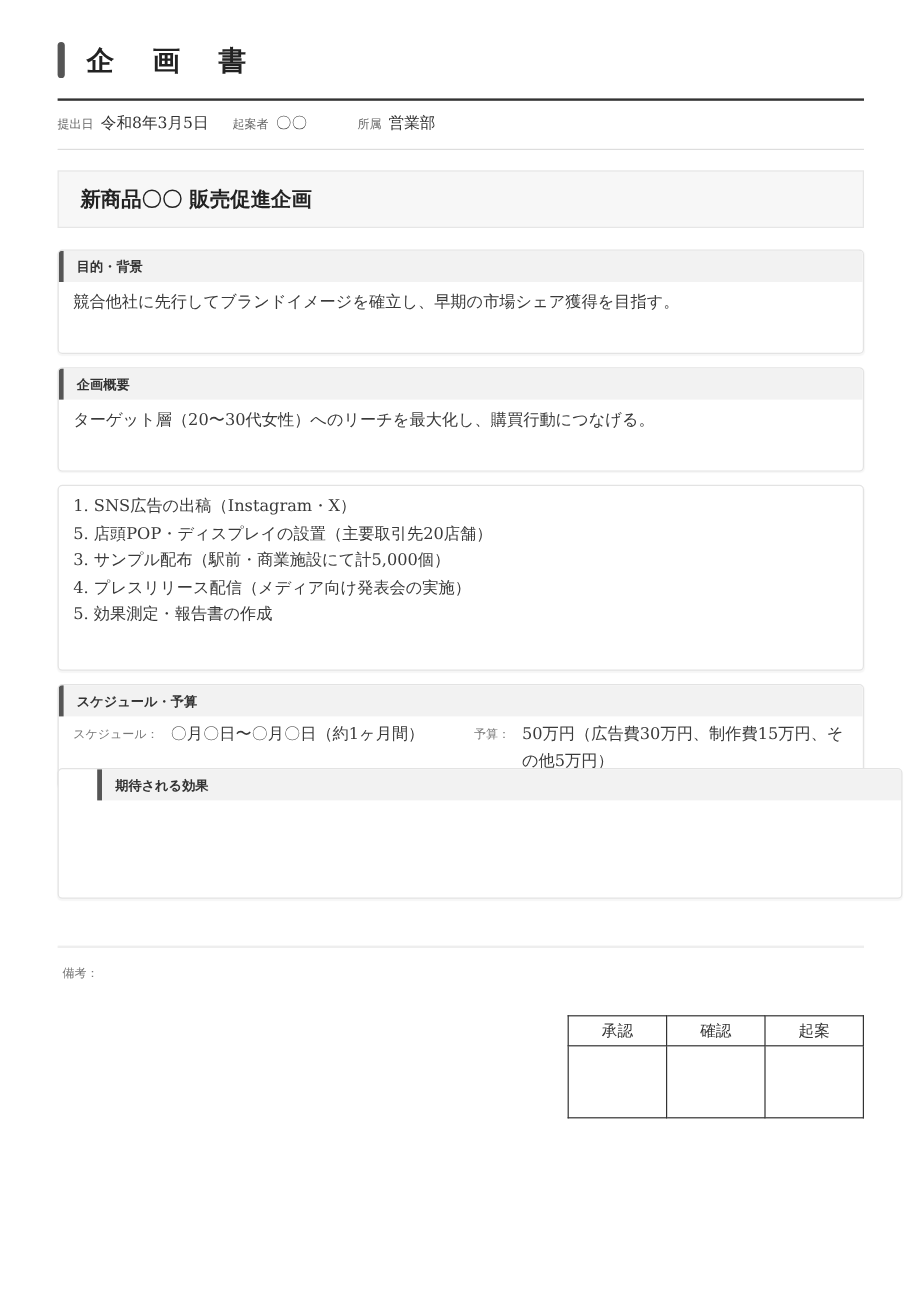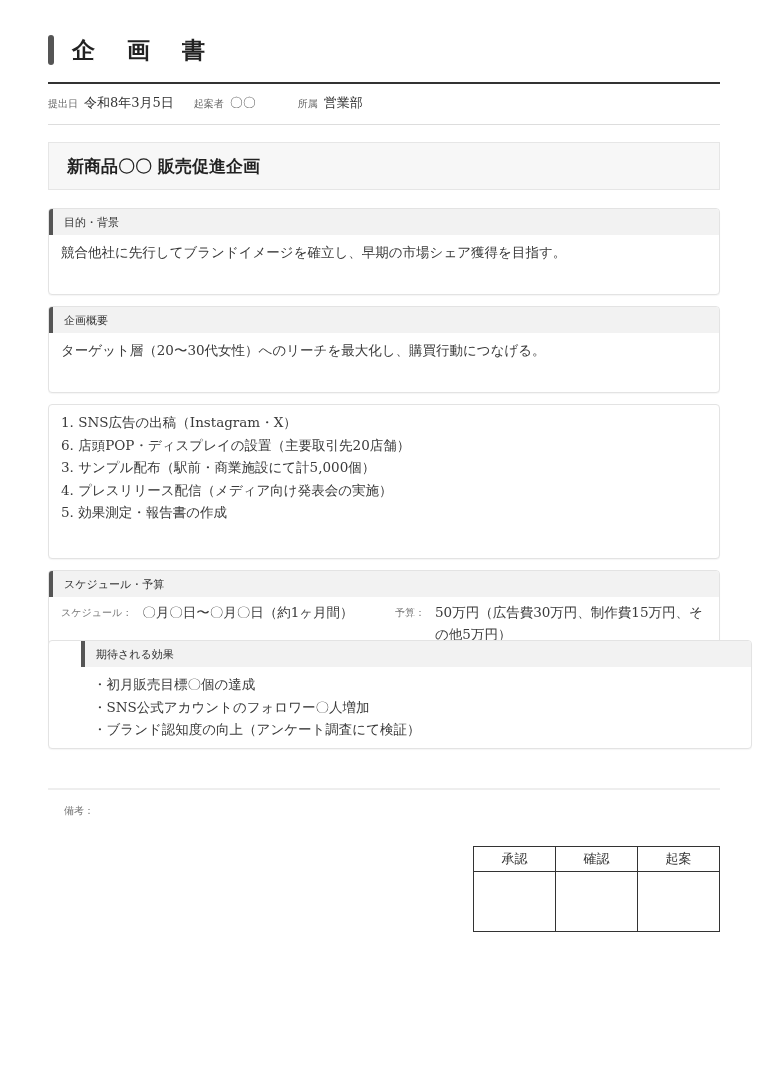--- a/index.html
+++ b/index.html
@@ -33,31 +33,31 @@
     .card {
       position: absolute; left: 0; width: 670px;
       border: 1px solid #e3e3e3; border-radius: 4px; background: #ffffff;
       box-shadow: 0 1px 1px rgba(0,0,0,0.04);
       overflow: hidden;
     }
     .card-head {
       height: 26px; background: #f2f2f2; border-left: 4px solid #555555;
       display: flex; align-items: center; padding-left: 11px;
     }
-    .card-head span { font-size: 11px; font-weight: normal; color: #333333; }
+    .card-head span { font-size: 11px; font-weight: bold; color: #333333; }
     .card-body { padding: 6px 12px 6px 12px; }
     .line { font-size: 13.5px; line-height: 22.5px; color: #3a3a3a; white-space: nowrap; }
 
     .sched-row { display: flex; padding-top: 4px; }
     .sched-col { display: flex; }
     .sched-label { font-size: 10px; color: #777777; white-space: nowrap; margin-right: 10px; line-height: 24px; }
     .sched-value { font-size: 13.5px; line-height: 22px; color: #3a3a3a; }
 
     .rule-notes { position: absolute; top: 788px; left: 0; width: 672px; height: 2px; background: #eeeeee; }
-    .notes-label { position: absolute; top: 804px; left: 16px; font-size: 10px; color: #777777; }
+    .notes-label { position: absolute; top: 804px; left: 4px; font-size: 10px; color: #777777; }
 
     .stamp-table {
       position: absolute; top: 846px; left: 425px; width: 247px; height: 82px;
       border-collapse: collapse; table-layout: fixed;
     }
     .stamp-table th, .stamp-table td { border: 1.3px solid #333333; }
     .stamp-table th { height: 22px; font-size: 13px; font-weight: normal; color: #333333; text-align: center; }
     .stamp-table td { height: 57px; }
   </style>
 </head>
@@ -103,21 +103,21 @@
       <span>企画概要</span>
     </div>
     <div class="card-body">
       <div class="line">ターゲット層（20〜30代女性）へのリーチを最大化し、購買行動につなげる。</div>
     </div>
   </div>
 
   <div class="card" style="top:404px; height:153px;">
     <div class="card-body">
       <div class="line">1. SNS広告の出稿（Instagram・X）</div>
-      <div class="line">6. 店頭POP・ディスプレイの設置（主要取引先20店舗）</div>
+      <div class="line">5. 店頭POP・ディスプレイの設置（主要取引先20店舗）</div>
       <div class="line">3. サンプル配布（駅前・商業施設にて計5,000個）</div>
       <div class="line">4. プレスリリース配信（メディア向け発表会の実施）</div>
       <div class="line">5. 効果測定・報告書の作成</div>
     </div>
   </div>
 
   <div class="card" style="top:570px; height:85px;">
     <div class="card-head">
       <span>スケジュール・予算</span>
     </div>
@@ -133,25 +133,20 @@
           <div class="sched-value" style="white-space:nowrap;">の他5万円）</div>
         </div>
       </div>
     </div>
   </div>
 
   <div class="card" style="top:640px; height:107px;padding-left:32px;">
     <div class="card-head">
       <span>期待される効果</span>
     </div>
-    <div class="card-body">
-      <div class="line">・初月販売目標〇個の達成</div>
-      <div class="line">・SNS公式アカウントのフォロワー〇人増加</div>
-      <div class="line">・ブランド認知度の向上（アンケート調査にて検証）</div>
-    </div>
   </div>
 
   <div class="rule-notes"></div>
   <div class="notes-label">備考：</div>
 
   <table class="stamp-table">
     <tbody>
         <tr>
       <th>承認</th>
       <th>確認</th>

